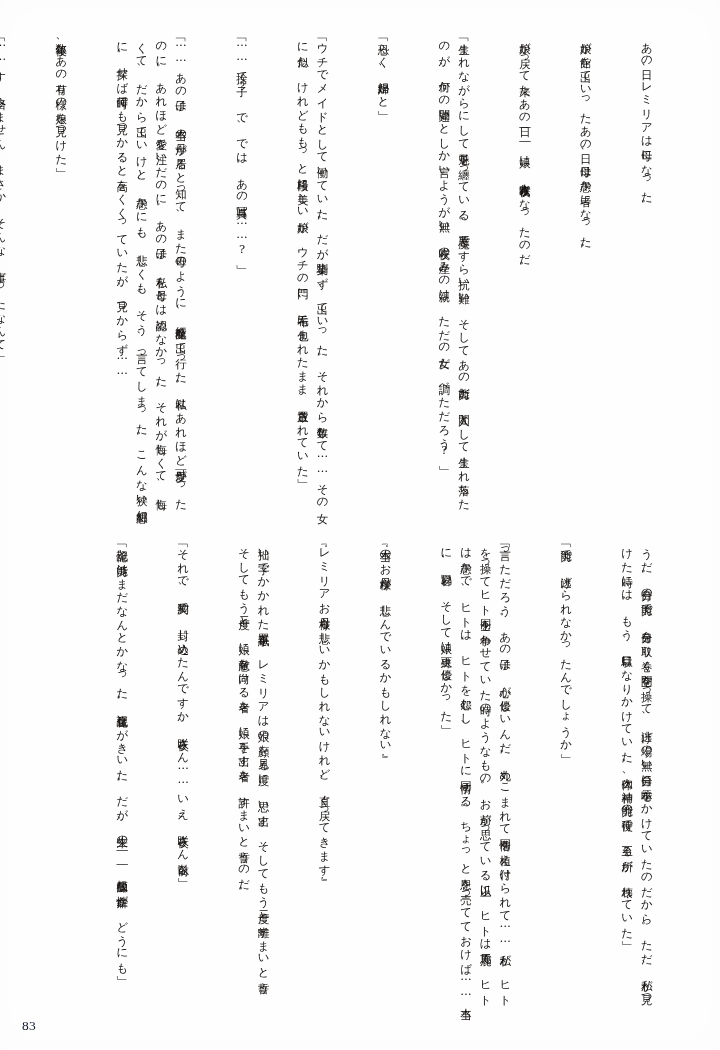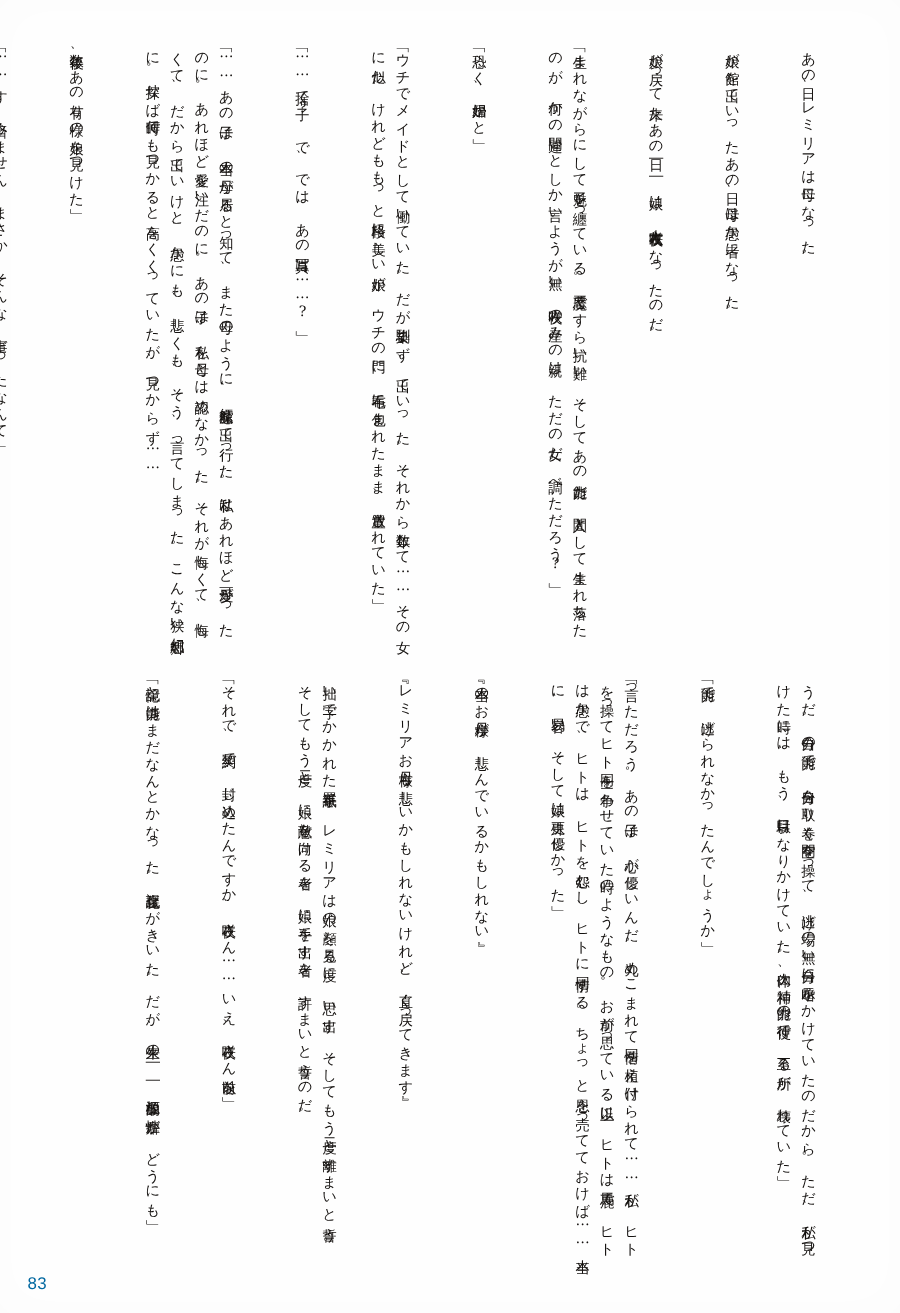--- a/index.html
+++ b/index.html
@@ -57,22 +57,22 @@
   .vblock p {
     margin: 0;
     padding: 0 1.05px;
   }
 
   .page-number {
     position: absolute;
     left: 22px;
     bottom: 16px;
     font-size: 13.5px;
-    font-family: Liberation Sans, sans-serif;
-    color: #0369a1;
+    font-family: Liberation Serif, serif;
+    color: #0f172a;
     letter-spacing: 0.02em;
   }
 
   
   .edge-shade {
     position: absolute;
     inset: 0;
     pointer-events: none;
     box-shadow: inset 0 0 40px rgba(0,0,0,0.012);
   }

